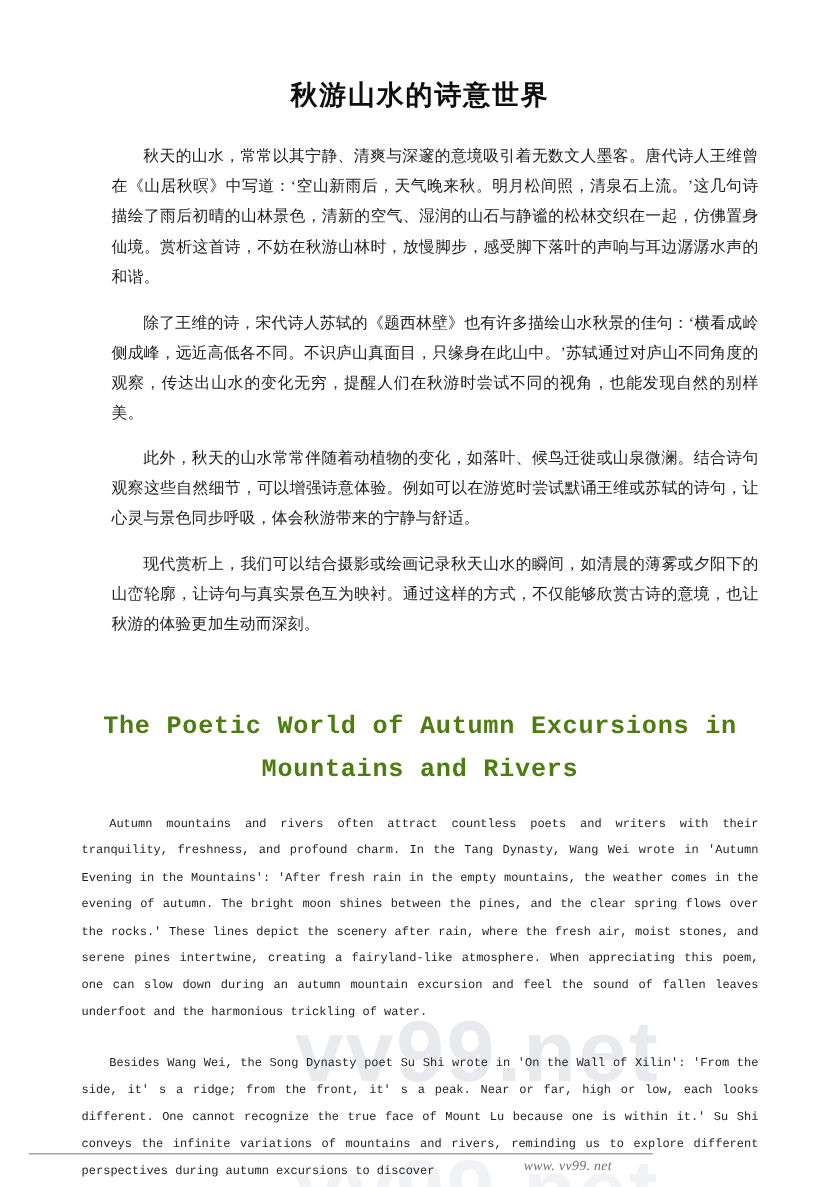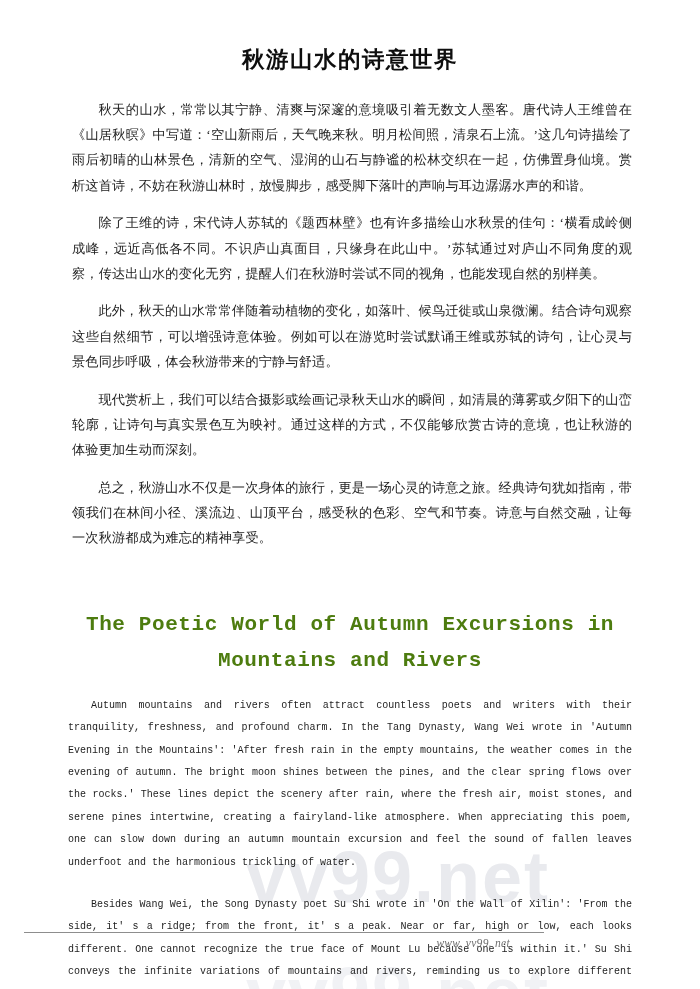--- a/index.html
+++ b/index.html
@@ -46,32 +46,32 @@
 
   
   .content {
     position: relative;
     z-index: 2;
     padding: 0;
   }
 
   .cn-title {
     margin: 0;
-    padding-top: 44px;
+    padding-top: 64px;
     text-align: center;
     font-family: "Liberation Serif", "DejaVu Serif", serif;
     font-weight: bold;
     font-size: 22.5px;
     letter-spacing: 1.5px;
     color: #0e0e0e;
   }
 
   .cn-body {
     margin: 0;
-    padding: 22px 68px 0 72px;
+    padding: 22px 68px 0 93px;
   }
 
   p.cn-para {
     margin: 0 0 12.5px 0;
     font-family: "Liberation Serif", "DejaVu Serif", serif;
     font-size: 13.2px;
     line-height: 25.2px;
     text-align: justify;
     text-justify: inter-ideograph;
     text-indent: 2em;
@@ -103,21 +103,21 @@
     line-height: 22.4px;
     text-align: justify;
     text-indent: 2.3em;
     color: #1d1d1d;
   }
 
   
   .footer {
     position: absolute;
     left: 0;
-    top: 932px;
+    top: 961px;
     width: 568px;
     z-index: 3;
   }
   .footer-rule {
     margin: 0 24px 0 24px;
     height: 1px;
     background: #8d8d8d;
   }
   .footer-url {
     margin: 4px 58px 0 0;
@@ -139,21 +139,20 @@
 
   <div class="content">
 
     <h1 class="cn-title">秋游山水的诗意世界</h1>
 
     <div class="cn-body">
       <p class="cn-para">秋天的山水，常常以其宁静、清爽与深邃的意境吸引着无数文人墨客。唐代诗人王维曾在《山居秋暝》中写道：‘空山新雨后，天气晚来秋。明月松间照，清泉石上流。’这几句诗描绘了雨后初晴的山林景色，清新的空气、湿润的山石与静谧的松林交织在一起，仿佛置身仙境。赏析这首诗，不妨在秋游山林时，放慢脚步，感受脚下落叶的声响与耳边潺潺水声的和谐。</p>
       <p class="cn-para">除了王维的诗，宋代诗人苏轼的《题西林壁》也有许多描绘山水秋景的佳句：‘横看成岭侧成峰，远近高低各不同。不识庐山真面目，只缘身在此山中。’苏轼通过对庐山不同角度的观察，传达出山水的变化无穷，提醒人们在秋游时尝试不同的视角，也能发现自然的别样美。</p>
       <p class="cn-para">此外，秋天的山水常常伴随着动植物的变化，如落叶、候鸟迁徙或山泉微澜。结合诗句观察这些自然细节，可以增强诗意体验。例如可以在游览时尝试默诵王维或苏轼的诗句，让心灵与景色同步呼吸，体会秋游带来的宁静与舒适。</p>
       <p class="cn-para">现代赏析上，我们可以结合摄影或绘画记录秋天山水的瞬间，如清晨的薄雾或夕阳下的山峦轮廓，让诗句与真实景色互为映衬。通过这样的方式，不仅能够欣赏古诗的意境，也让秋游的体验更加生动而深刻。</p>
-      <p class="cn-para">总之，秋游山水不仅是一次身体的旅行，更是一场心灵的诗意之旅。经典诗句犹如指南，带领我们在林间小径、溪流边、山顶平台，感受秋的色彩、空气和节奏。诗意与自然交融，让每一次秋游都成为难忘的精神享受。</p>
     </div>
 
     <h2 class="en-title">The Poetic World of Autumn Excursions in Mountains and Rivers</h2>
 
     <div class="en-body">
       <p class="en-para">Autumn mountains and rivers often attract countless poets and writers with their tranquility, freshness, and profound charm. In the Tang Dynasty, Wang Wei wrote in 'Autumn Evening in the Mountains': 'After fresh rain in the empty mountains, the weather comes in the evening of autumn. The bright moon shines between the pines, and the clear spring flows over the rocks.' These lines depict the scenery after rain, where the fresh air, moist stones, and serene pines intertwine, creating a fairyland-like atmosphere. When appreciating this poem, one can slow down during an autumn mountain excursion and feel the sound of fallen leaves underfoot and the harmonious trickling of water.</p>
       <p class="en-para">Besides Wang Wei, the Song Dynasty poet Su Shi wrote in 'On the Wall of Xilin': 'From the side, it' s a ridge; from the front, it' s a peak. Near or far, high or low, each looks different. One cannot recognize the true face of Mount Lu because one is within it.' Su Shi conveys the infinite variations of mountains and rivers, reminding us to explore different perspectives during autumn excursions to discover</p>
     </div>
 
   </div>

